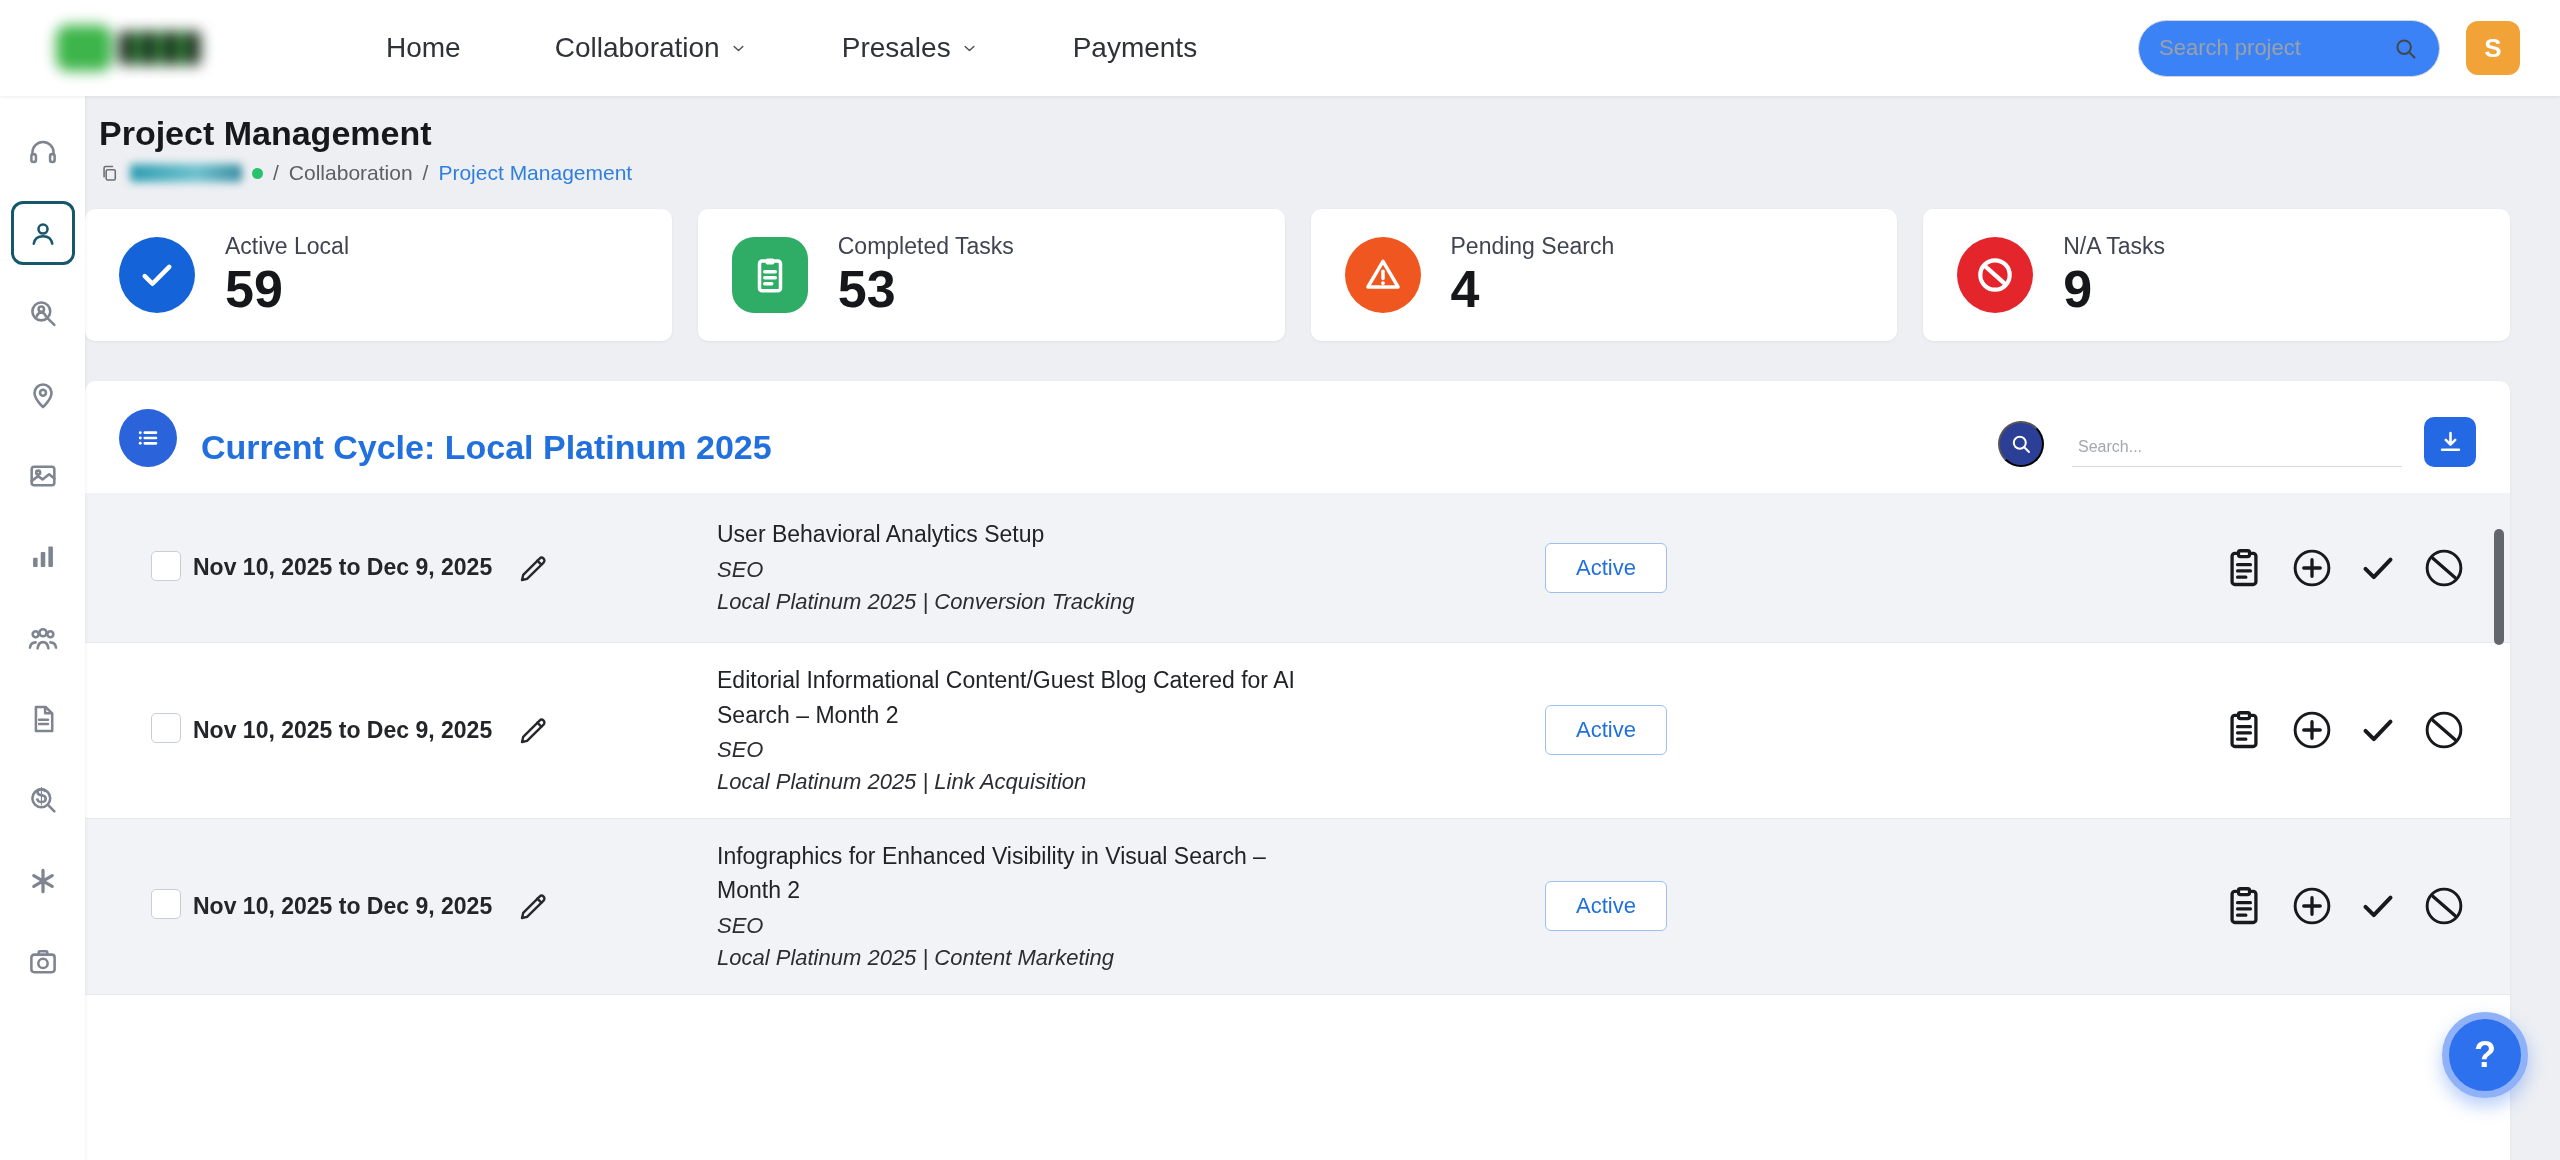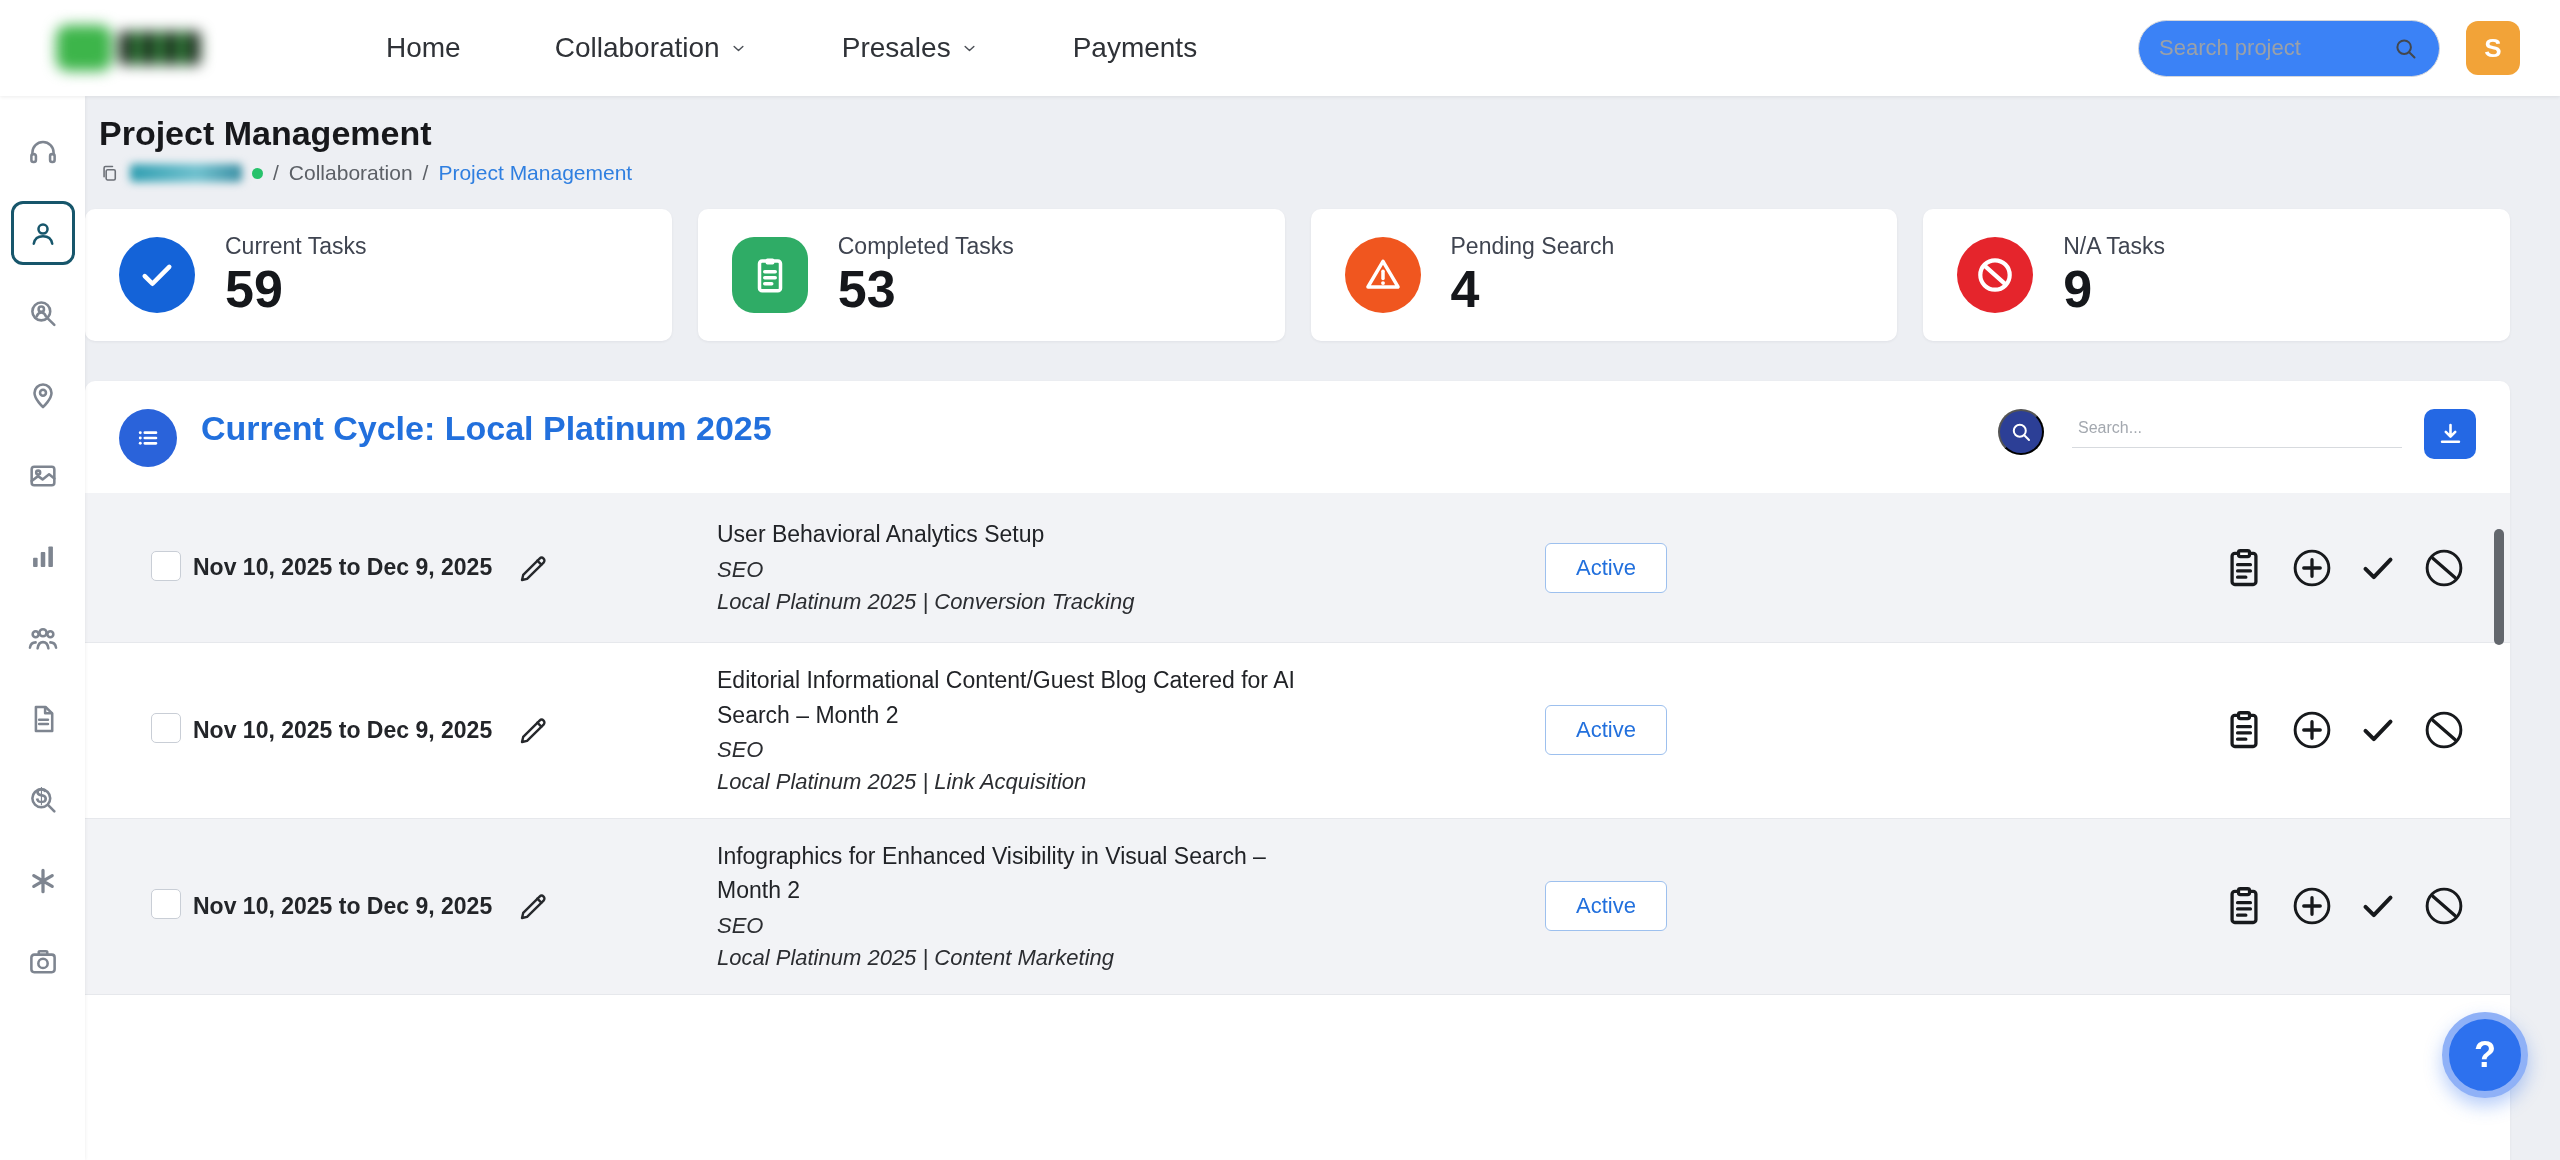--- a/index.html
+++ b/index.html
@@ -58,21 +58,21 @@
   .stat-icon { width:76px; height:76px; border-radius:50%; display:flex; align-items:center; justify-content:center;
                color:#fff; flex:0 0 auto; }
   .stat-icon.squircle { border-radius:22px; }
   .stat-icon svg { width:42px; height:42px; stroke-width:2; }
   .stat-label { font-size:23px; color:#3f4450; }
   .stat-value { font-size:52px; font-weight:bold; color:#15171b; line-height:1.05; margin-top:2px; }
 
   
   .cycle-card { margin-top:40px; background:#fff; border-radius:10px; padding-top:28px; height:830px;
                 box-shadow:0 1px 3px rgba(16,24,40,.06); position:relative; overflow:hidden; }
-  .cycle-head { display:flex; align-items:flex-start; margin:0 34px; height:58px; }
+  .cycle-head { display:flex; align-items:flex-end; margin:0 34px; height:58px; }
   .cycle-badge { width:58px; height:58px; border-radius:50%; background:#2a63da; color:#fff;
                  display:flex; align-items:center; justify-content:center; flex:0 0 auto; }
   .cycle-badge svg { width:32px; height:32px; stroke-width:2; }
   .cycle-title { font-size:34px; font-weight:bold; color:#2270dd; margin-left:24px; }
   .cycle-head .tb-spacer { flex:1; }
   .mini-search-btn { width:46px; height:46px; border-radius:50%; background:#2c3f96; color:#fff;
                      display:flex; align-items:center; justify-content:center; cursor:pointer; }
   .mini-search-btn svg { width:24px; height:24px; stroke-width:2; }
   .cycle-search { width:330px; margin-left:28px; border:0; border-bottom:1px solid #d7dade; outline:0;
                   font-size:16px; color:#0369a1; padding:10px 6px; background:transparent; }
@@ -264,21 +264,21 @@
     </div>
 
     <section class="stats">
       <article class="stat-card">
         <div class="stat-icon" style="background: rgb(20, 99, 216);">
           <svg viewBox="0 0 24 24">
               <path d="M5 12.6l4.4 4.4L19 7.4" style="stroke-width:2.6"></path>
             </svg>
         </div>
         <div>
-          <div class="stat-label">Current Tasks</div>
+          <div class="stat-label">Active Local</div>
           <div class="stat-value">59</div>
         </div>
       </article>
       <article class="stat-card">
         <div class="stat-icon squircle" style="background: rgb(47, 172, 102);">
           <svg viewBox="0 0 24 24">
               <rect x="6" y="4" width="12" height="17" rx="1.5"></rect>
             <rect x="9.5" y="2.6" width="5" height="3.4" rx="1" fill="#fff" stroke="none"></rect>
             <path d="M9 10.2h6M9 13.6h6M9 17h4"></path>
             </svg>

